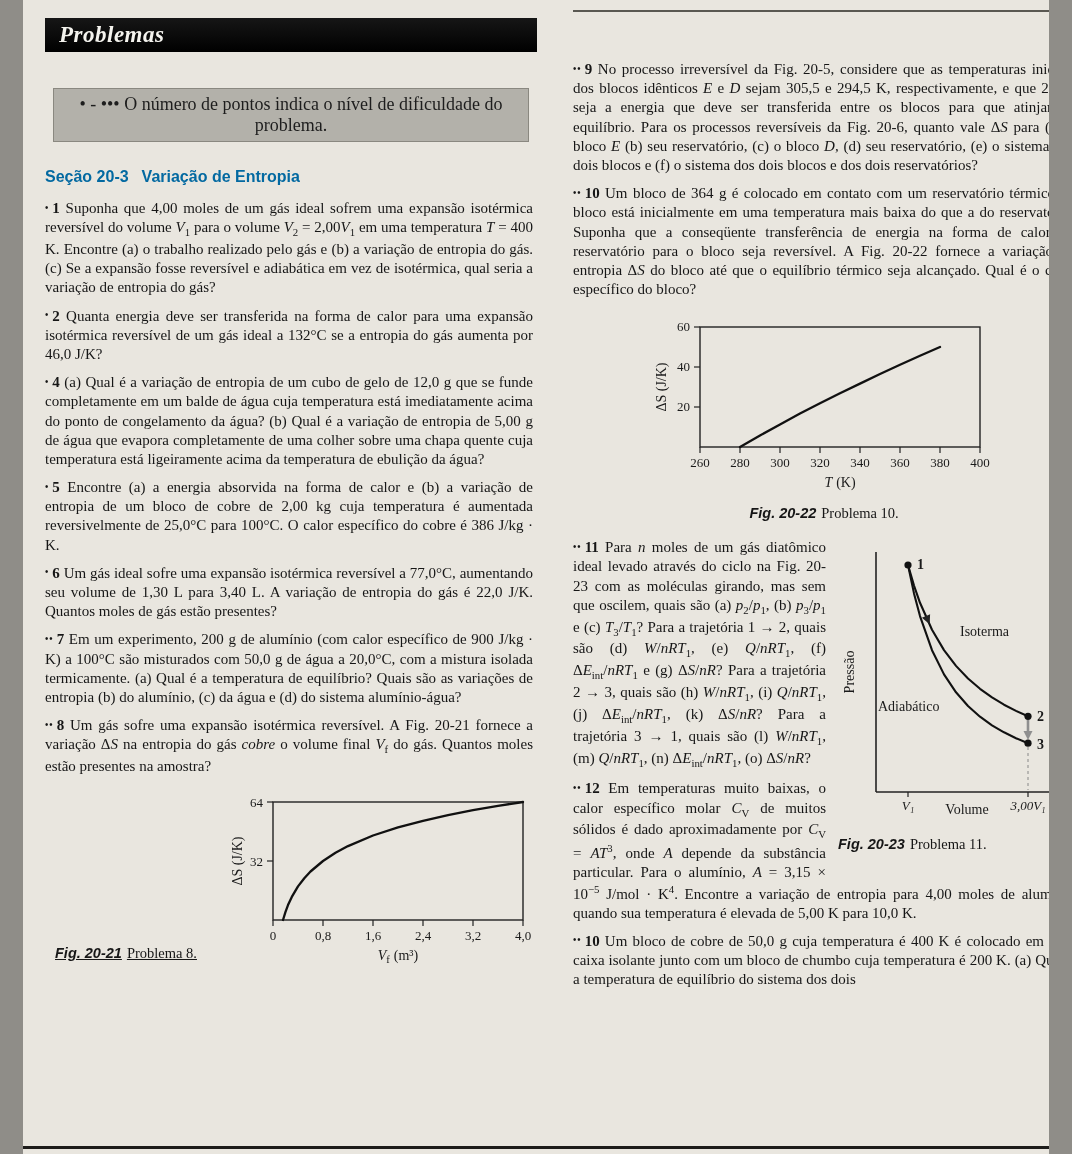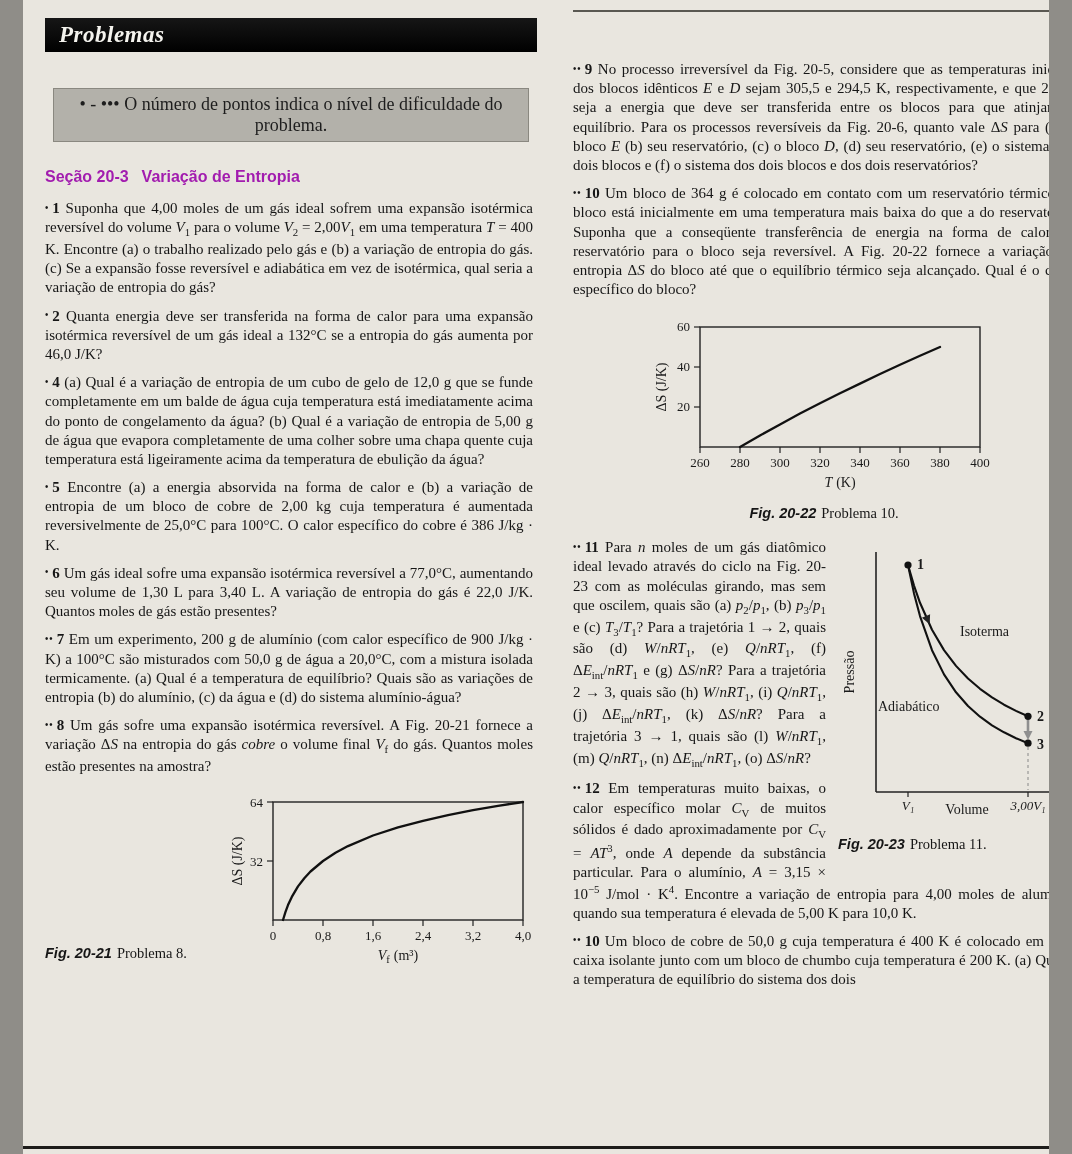--- a/index.html
+++ b/index.html
@@ -10,33 +10,33 @@
   .col-right{width:502px;flex:0 0 502px;padding-top:50px;}
 
   .top-rule{position:absolute;top:10px;left:550px;width:512px;height:2px;background:#5a5852;}
   .bottom-rule{position:absolute;bottom:5px;left:0;width:100%;height:3px;background:#1d1c1a;}
 
   .banner{height:34px;background:linear-gradient(to bottom,#161616,#000);color:#f4f3ee;display:flex;align-items:center;padding-left:14px;margin-top:8px;width:478px;}
   .banner-title{font-style:italic;font-weight:bold;font-size:23px;letter-spacing:.5px;font-family:"Liberation Serif","DejaVu Serif",serif;}
 
   .note-box{margin:36px 4px 0 8px;background:#b3b1aa;border:1px solid #8a8880;padding:5px 8px;font-size:18px;text-align:center;color:#1d1d1d;}
 
-  .section-heading{margin:26px 0 13px 0;font-family:"Liberation Sans","DejaVu Sans",sans-serif;font-size:16px;font-weight:bold;color:#a21caf;}
+  .section-heading{margin:26px 0 13px 0;font-family:"Liberation Sans","DejaVu Sans",sans-serif;font-size:16px;font-weight:bold;color:#0369a1;}
   .sec-label{margin-right:13px;}
 
   .problem{font-size:15px;line-height:1.28;text-align:justify;margin:0 0 9px 0;}
   .dots{font-weight:bold;font-size:9.5px;letter-spacing:1px;vertical-align:2.5px;margin-right:3px;}
   .pnum{font-weight:bold;}
 
   .caption{font-size:14.5px;}
   .caption .figlabel{font-family:"Liberation Sans","DejaVu Sans",sans-serif;font-style:italic;font-weight:bold;margin-right:5px;}
 
   .fig21{position:relative;margin-top:18px;height:200px;}
   .fig21 svg{position:absolute;right:-6px;top:0;}
-  .fig21 .caption{position:absolute;left:0;bottom:18px;}
+  .fig21 .caption{position:absolute;left:10px;bottom:18px;text-decoration:underline;}
 
   .fig22{margin:18px auto 16px;width:344px;text-align:center;}
   .fig22 .caption{margin-top:6px;text-align:center;}
 
   .fig23{float:right;width:237px;margin:2px 0 6px 12px;text-align:center;}
   .fig23 .caption{margin-top:2px;text-align:left;}
 
   svg text{font-family:"Liberation Serif","DejaVu Serif",serif;fill:#1a1a1a;}
   .tick-label{font-size:13px;}
   .axis-title{font-size:14px;}

